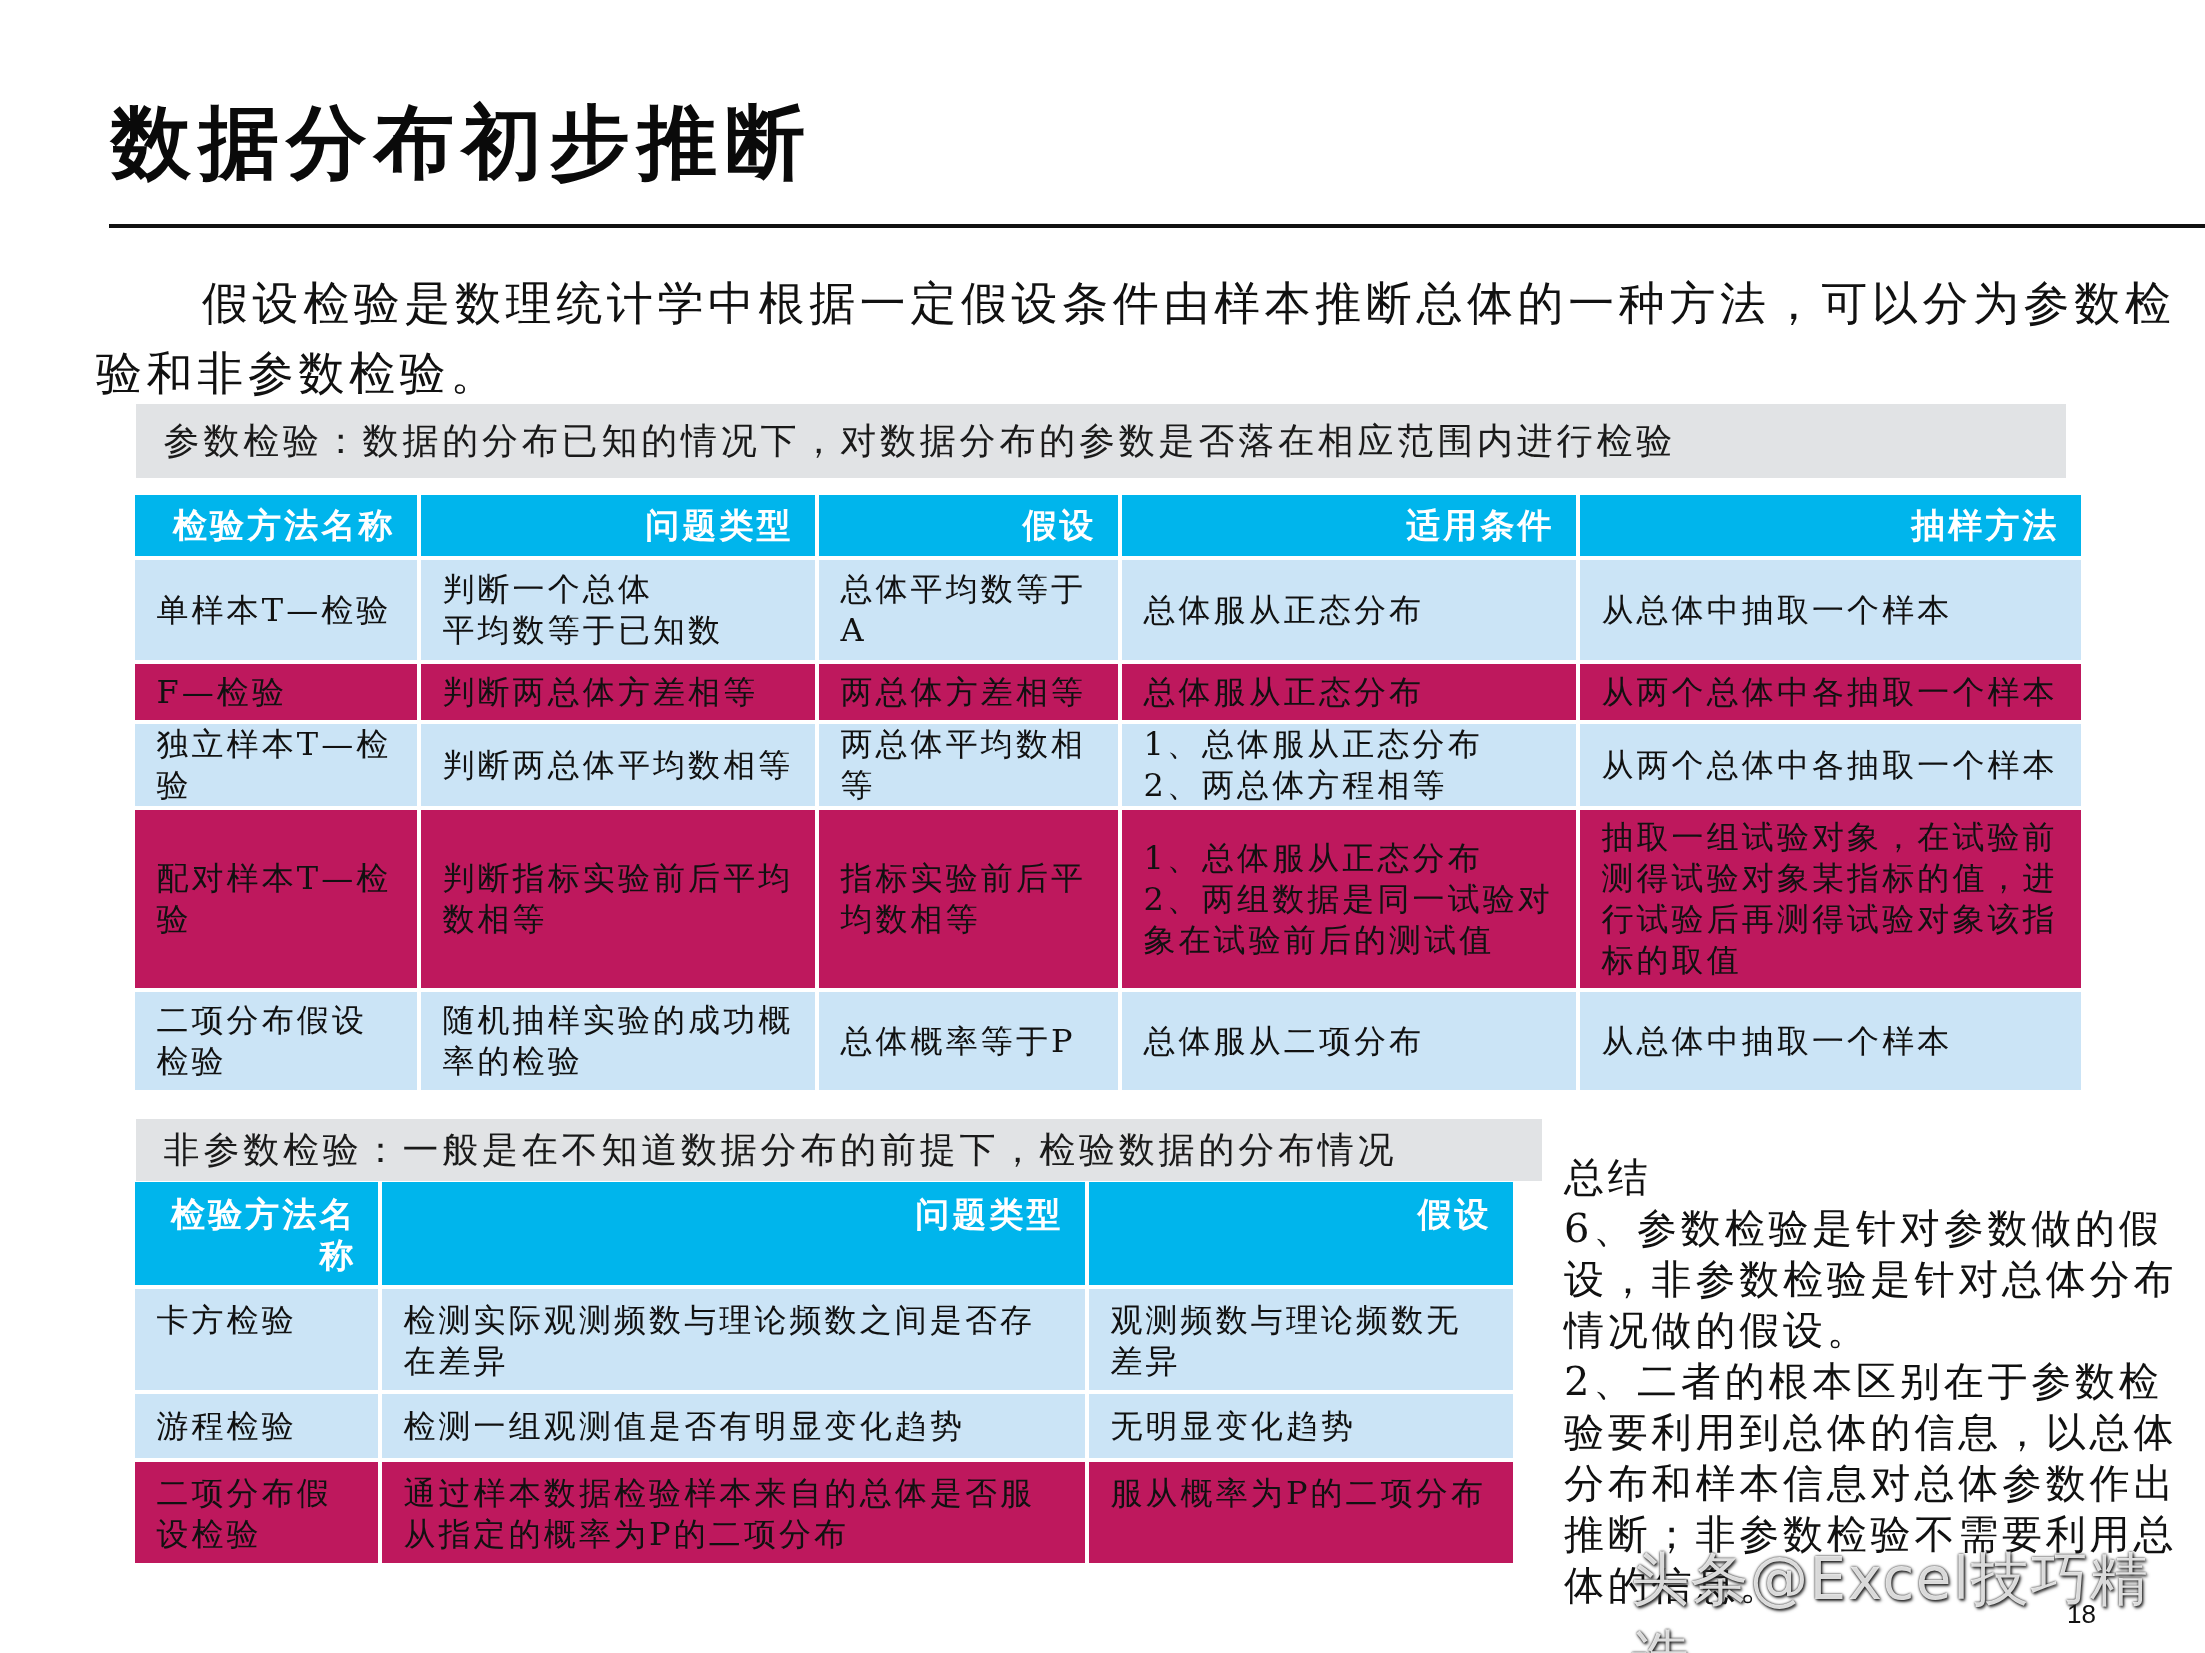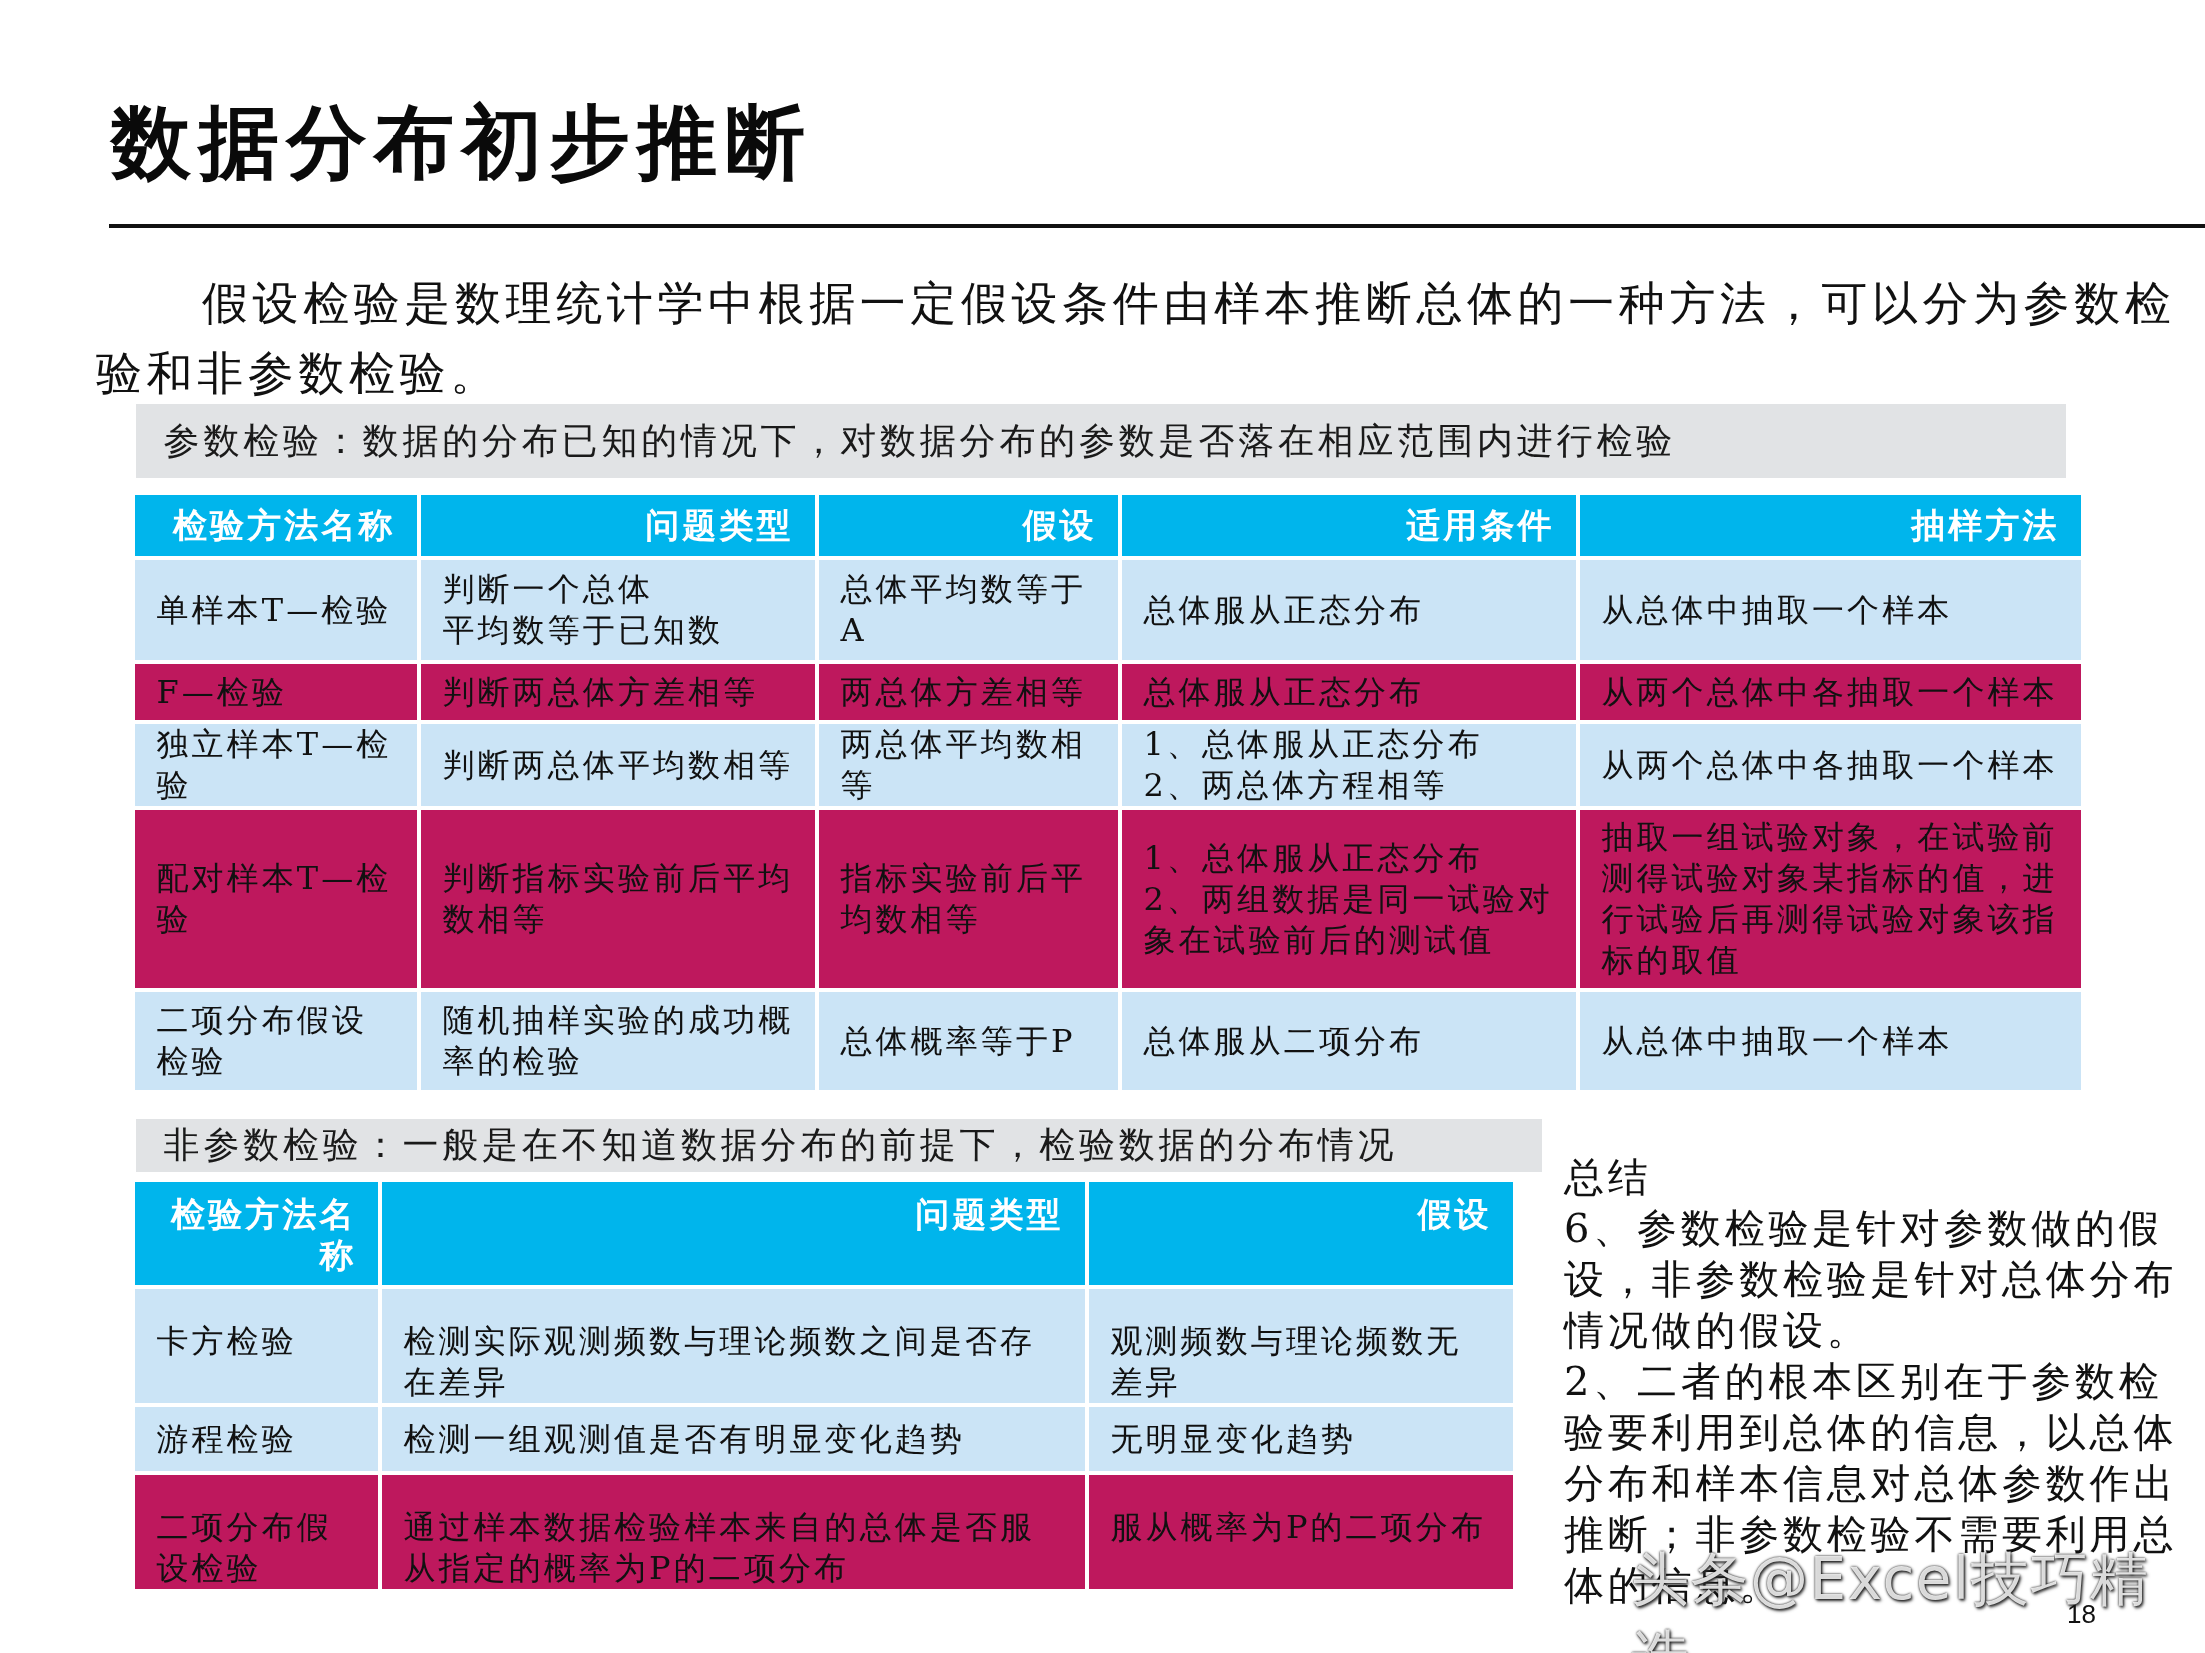--- a/index.html
+++ b/index.html
@@ -16,33 +16,33 @@
     .rule { left: 109px; top: 224px; width: 2096px; height: 3.8px; background: #111; }
     .intro {
       left: 96px; top: 268px; width: 2098px; font-size: 46px; line-height: 70px; letter-spacing: 4.6px;
     }
     .intro .indent { display: inline-block; width: 106px; }
     .band {
       background: #e1e3e5; font-size: 36px; letter-spacing: 3.8px; display: flex; align-items: center;
       padding-left: 27.6px; box-sizing: border-box; color: #1a1a1a;
     }
     .band1 { left: 136px; top: 404px; width: 1930px; height: 74px; }
-    .band2 { left: 136px; top: 1119px; width: 1406px; height: 53px; }
+    .band2 { left: 136px; top: 1119px; width: 1406px; height: 62px; }
     table { border-collapse: separate; border-spacing: 4.6px; position: absolute; table-layout: fixed; }
     td, th {
       font-weight: normal; text-align: left; vertical-align: middle;
       font-size: 32px; letter-spacing: 3.1px; line-height: 41px; padding: 0 21.4px; box-sizing: border-box;
     }
     th { background: #00b5ec; color: #ffffff; font-weight: bold; font-family: "DejaVu Sans", sans-serif; font-size: 34px; text-align: right; }
     tr.odd td { background: #cbe4f6; }
     tr.even td { background: #be185d; }
     .t1 { left: 131px; top: 491px; width: 1939px; }
     .t2 { left: 131px; top: 1178px; width: 1380px; }
     .t2 th { vertical-align: top; padding-top: 12.3px; }
-    .t2 td { vertical-align: top; padding-top: 32px; }
+    .t2 td { vertical-align: top; padding-top: 11px; }
     .t2 td.mid { vertical-align: middle; padding-top: 0; }
     .summary {
       left: 1564px; top: 1152px; width: 628px; font-size: 40px; line-height: 51px; letter-spacing: 3.8px;
     }
     .summary div { white-space: normal; }
     .pagenum { left: 2067px; top: 1599px; font-size: 26px; font-family: "Liberation Sans", sans-serif; color: #111; }
     .watermark {
       left: 1631px; top: 1541px; font-size: 58px; font-family: "DejaVu Sans", sans-serif;
       color: rgba(255,255,255,0.85); text-shadow: 0 0 2.3px #000, 1.5px 1.5px 3.1px #333; letter-spacing: 1.5px;
     }

